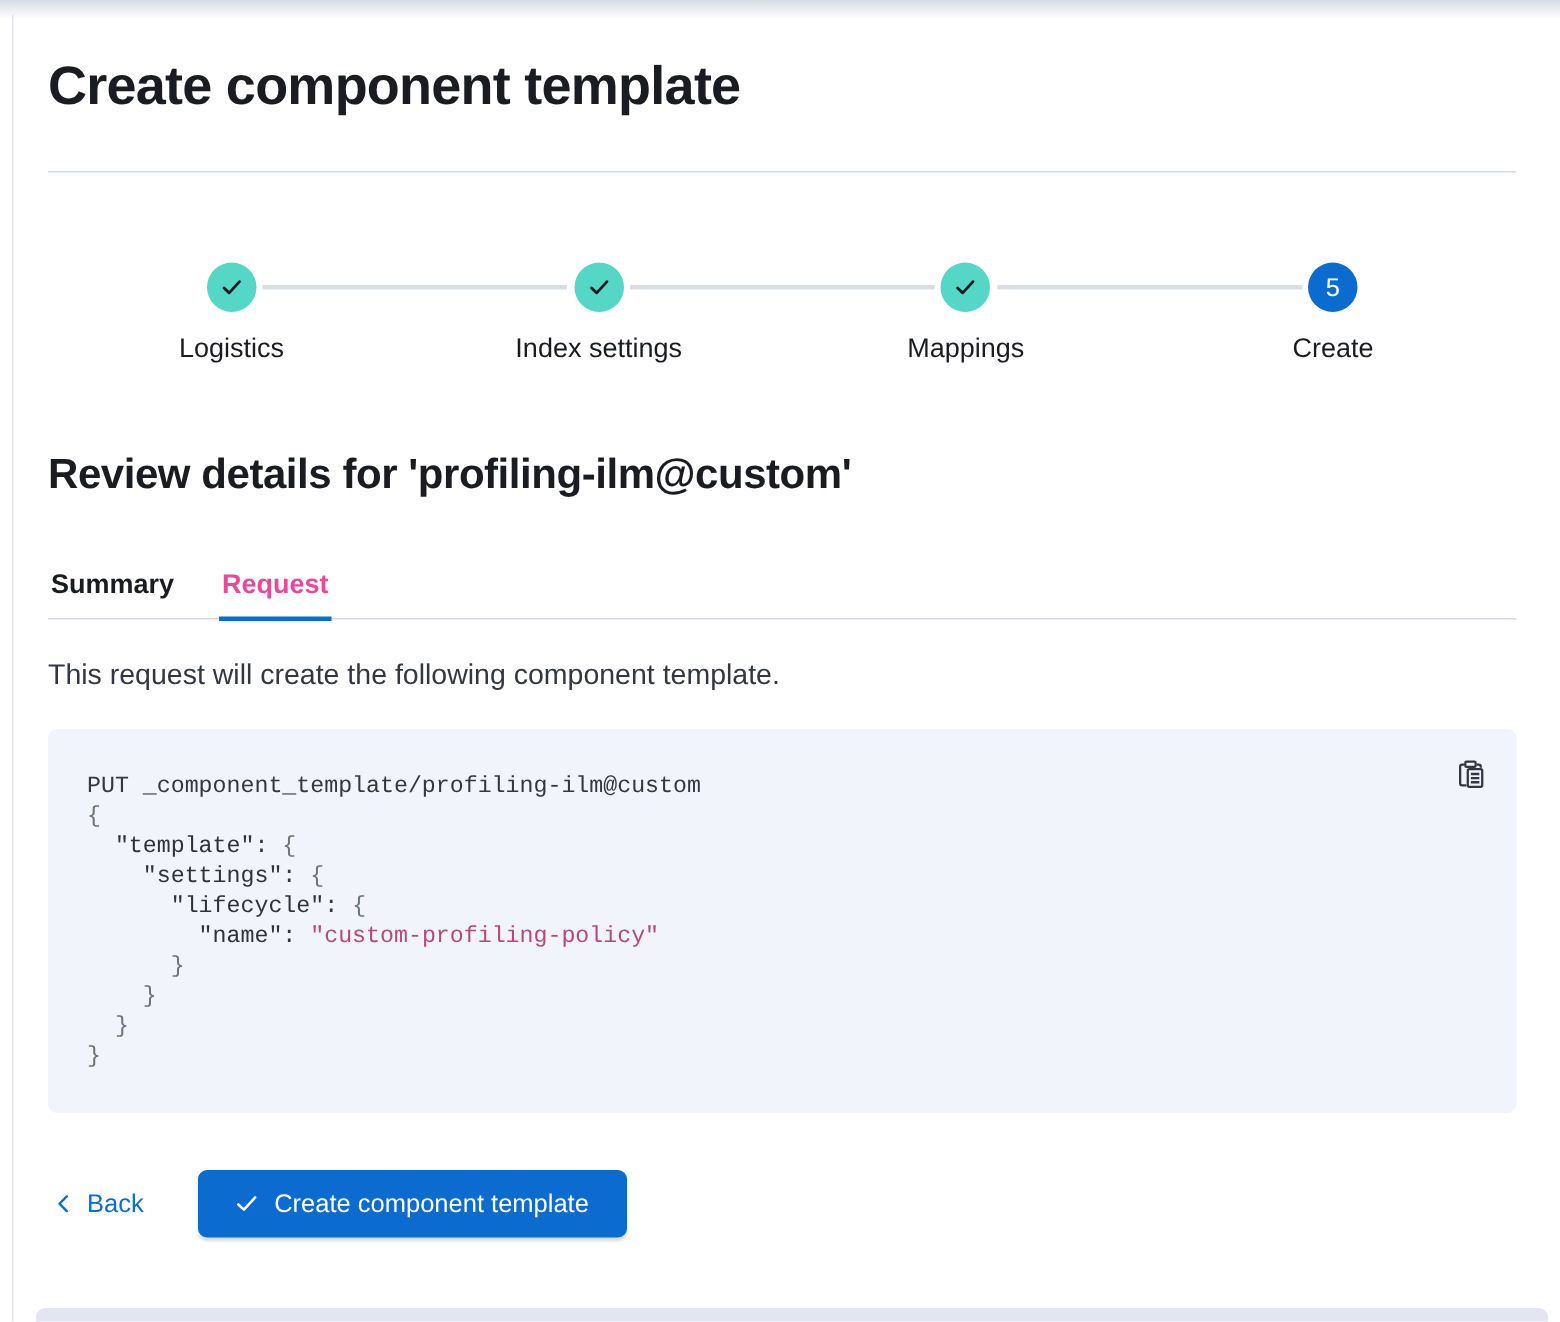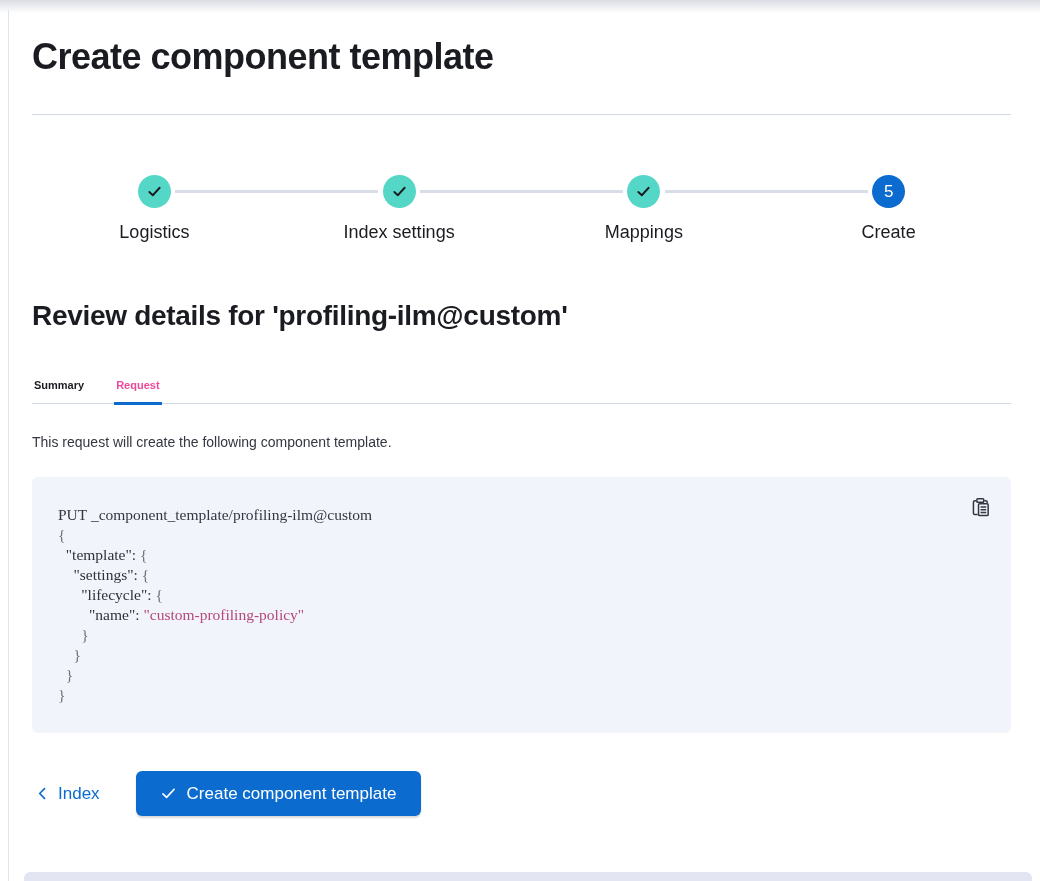--- a/index.html
+++ b/index.html
@@ -23,30 +23,30 @@
     left:calc(50% + 21px);right:calc(-50% + 21px);z-index:0;}
   .step-circle{width:33px;height:33px;border-radius:50%;display:flex;align-items:center;justify-content:center;z-index:1;}
   .step-circle.complete{background:#54d7c6;}
   .step-circle.current{background:#0b6bce;color:#ffffff;font-size:17px;font-weight:500;}
   .step-label{margin-top:14px;font-size:18px;font-weight:400;color:#1a1c21;}
 
   h2.review-heading{margin:56px 0 10px 0;font-size:28px;line-height:34px;font-weight:700;color:#1a1c21;letter-spacing:-0.3px;}
 
   
   .tabs{display:flex;gap:28px;margin-top:40px;border-bottom:1px solid #d3dae6;}
-  .tab{padding:6px 2px 12px 2px;font-size:11px;font-weight:700;color:#1a1c21;cursor:pointer;position:relative;}
+  .tab{padding:6px 2px 12px 2px;font-size:18px;font-weight:700;color:#1a1c21;cursor:pointer;position:relative;}
   .tab.active{color:#ec4899;}
   .tab.active::after{content:"";position:absolute;left:0;right:0;bottom:-2px;height:3px;background:#0b6bce;}
 
-  .description{margin:26px 0 0 0;font-size:14px;line-height:24px;color:#343741;}
+  .description{margin:26px 0 0 0;font-size:19px;line-height:24px;color:#343741;}
 
   
   .code-block{position:relative;margin-top:23px;background:#f1f4fa;border-radius:6px;
     padding:28px 24px 28px 26px;min-height:200px;box-sizing:border-box;}
-  .code-lines{font-family:Liberation Serif, serif;font-size:15.5px;line-height:20px;white-space:pre;}
+  .code-lines{font-family:Liberation Mono, monospace;font-size:15.5px;line-height:20px;white-space:pre;}
   .code-line{min-height:20px;}
   .seg-plain{color:#343741;}
   .seg-key{color:#2f3238;}
   .seg-punct{color:#6b7280;}
   .seg-str{color:#b5487c;}
   .copy-btn{position:absolute;top:17px;right:17px;width:26px;height:26px;border:none;background:transparent;
     padding:0;cursor:pointer;color:#343741;display:flex;align-items:center;justify-content:center;}
 
   
   .footer{display:flex;align-items:center;margin-top:38px;}
@@ -126,21 +126,21 @@
     </button>
   </div>
 
   <div class="footer">
     <a class="back-link">
       <span style="display:flex;">
         <svg width="13" height="13" viewBox="0 0 16 16">
             <path d="M10.5 2 L4.5 8 L10.5 14" fill="none" stroke="#0b6bce" stroke-width="2" stroke-linecap="round" stroke-linejoin="round"></path>
           </svg>
       </span>
-      <span>Index</span>
+      <span>Back</span>
     </a>
     <button class="primary-btn">
       <span style="display:flex;">
         <svg width="15" height="15" viewBox="0 0 16 16">
             <path d="M2 8.5 L6 12.2 L14 3.5" fill="none" stroke="#ffffff" stroke-width="1.8" stroke-linecap="round" stroke-linejoin="round"></path>
           </svg>
       </span>
       <span>Create component template</span>
     </button>
   </div>

